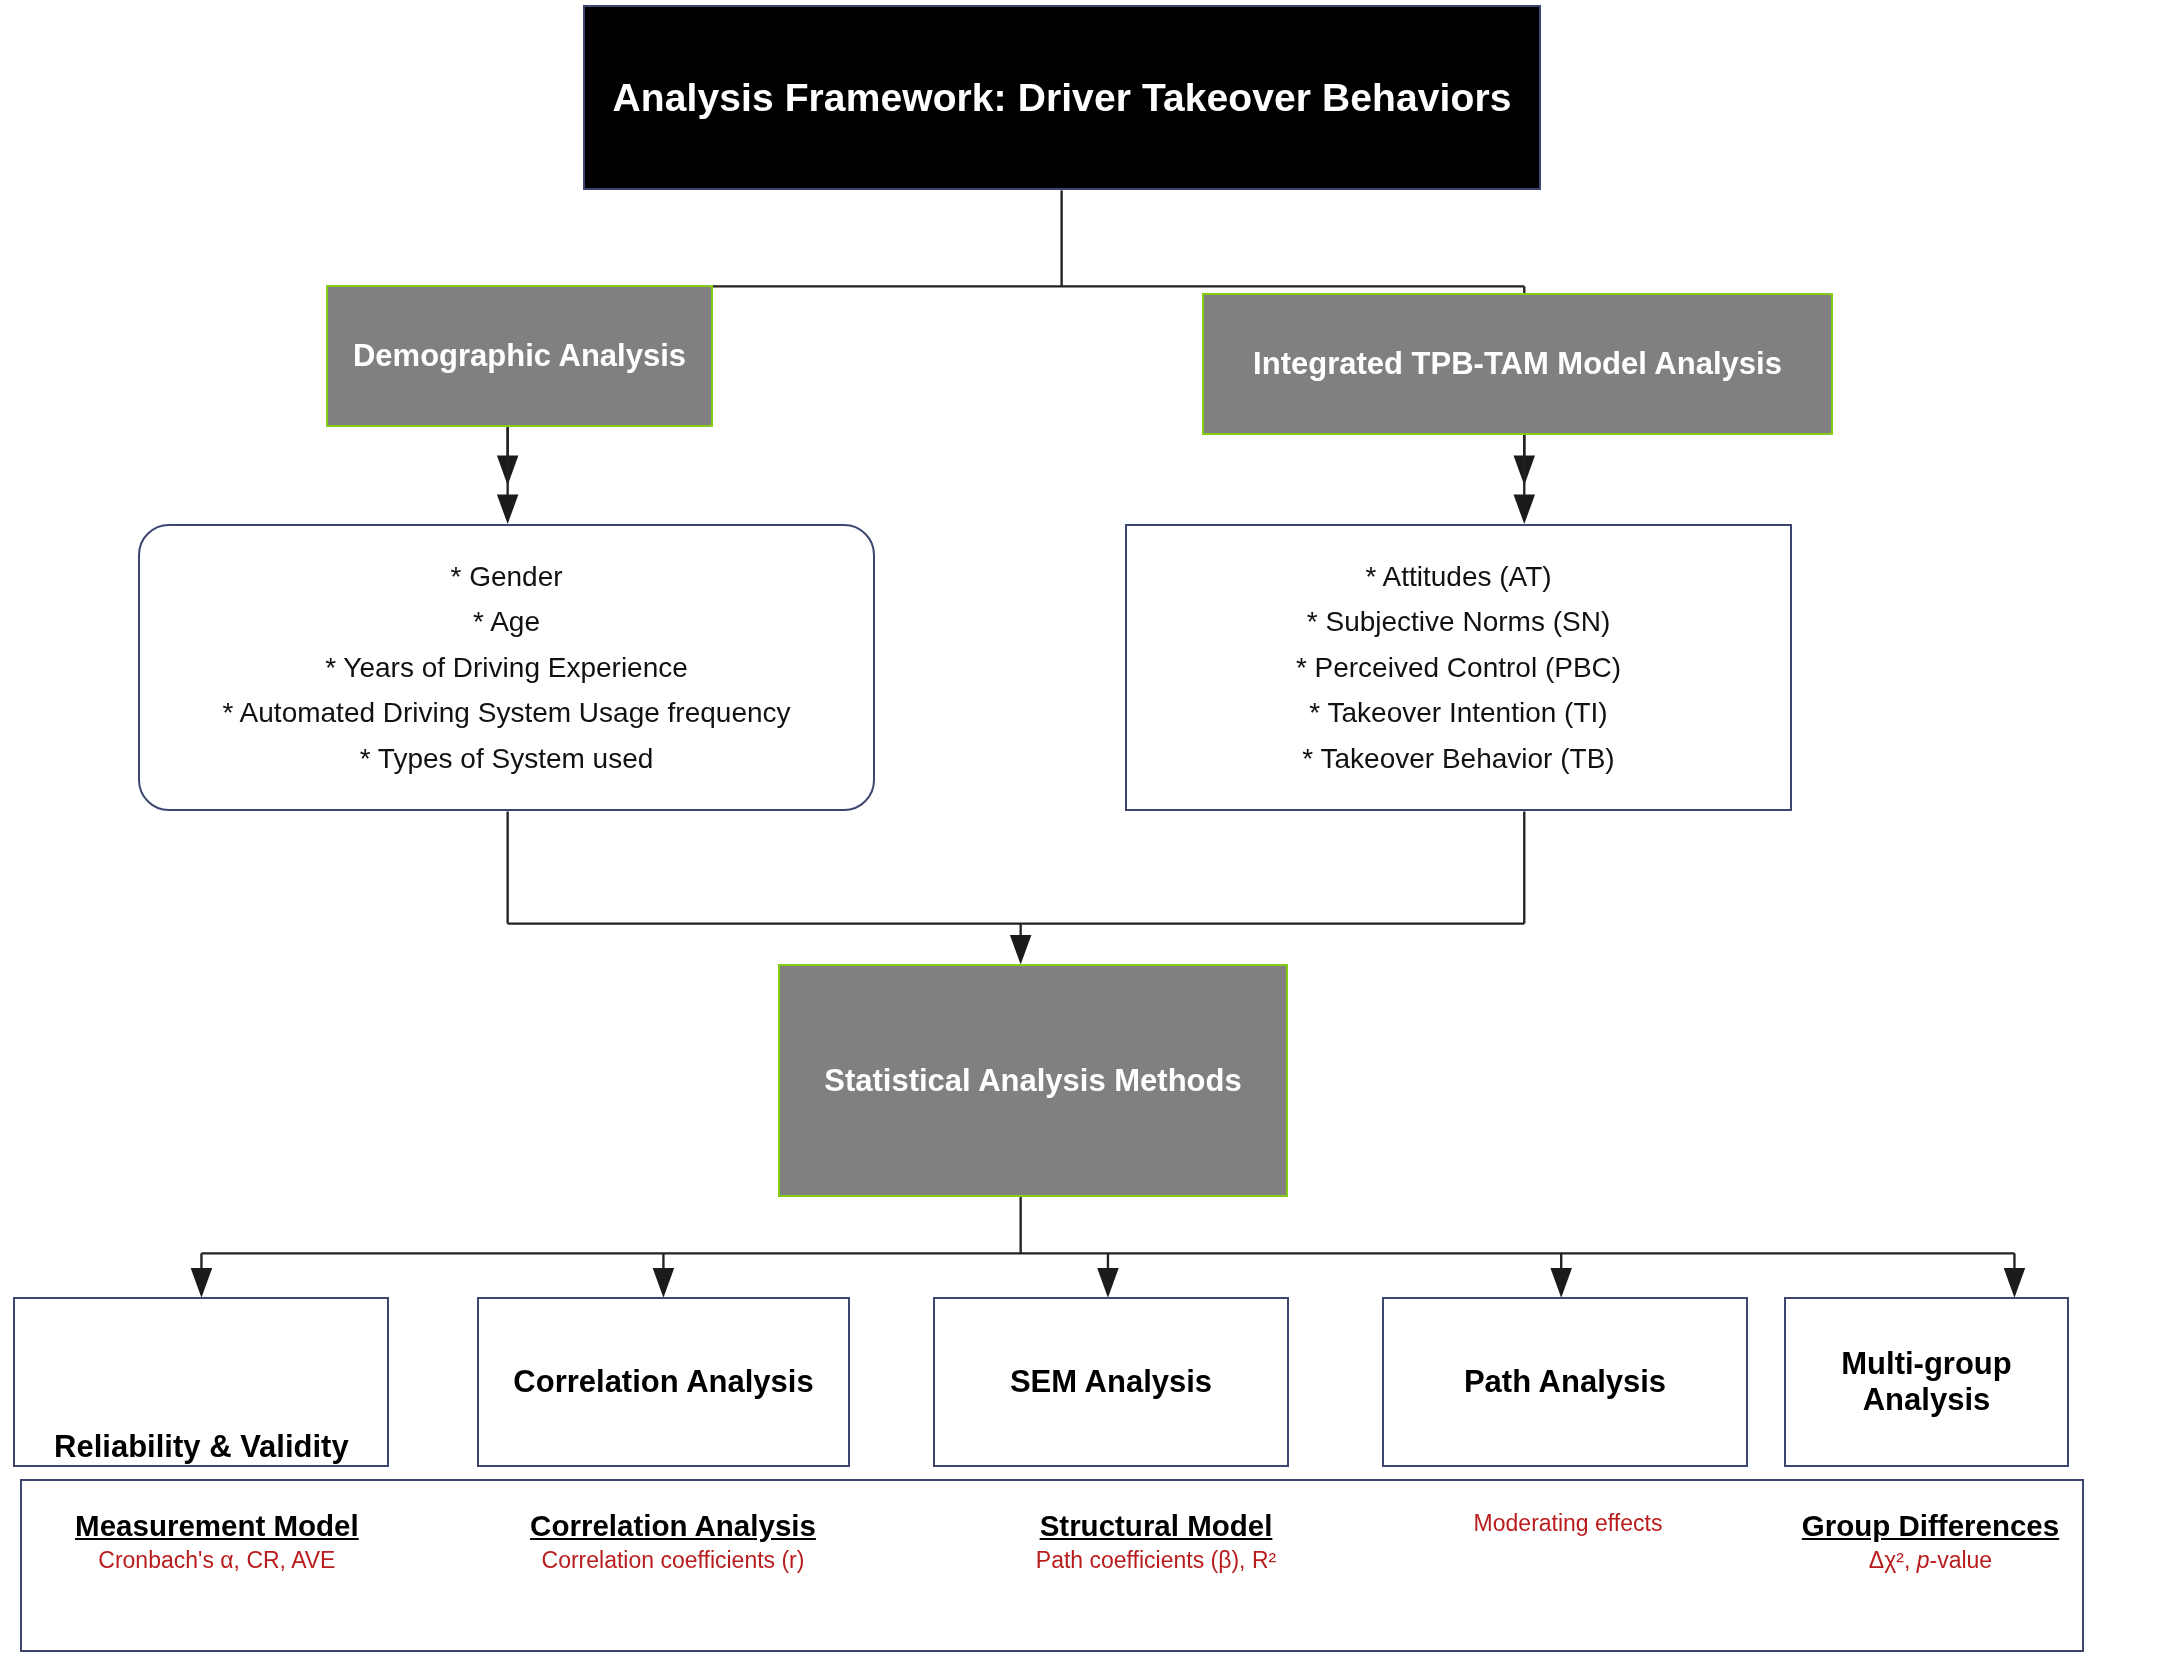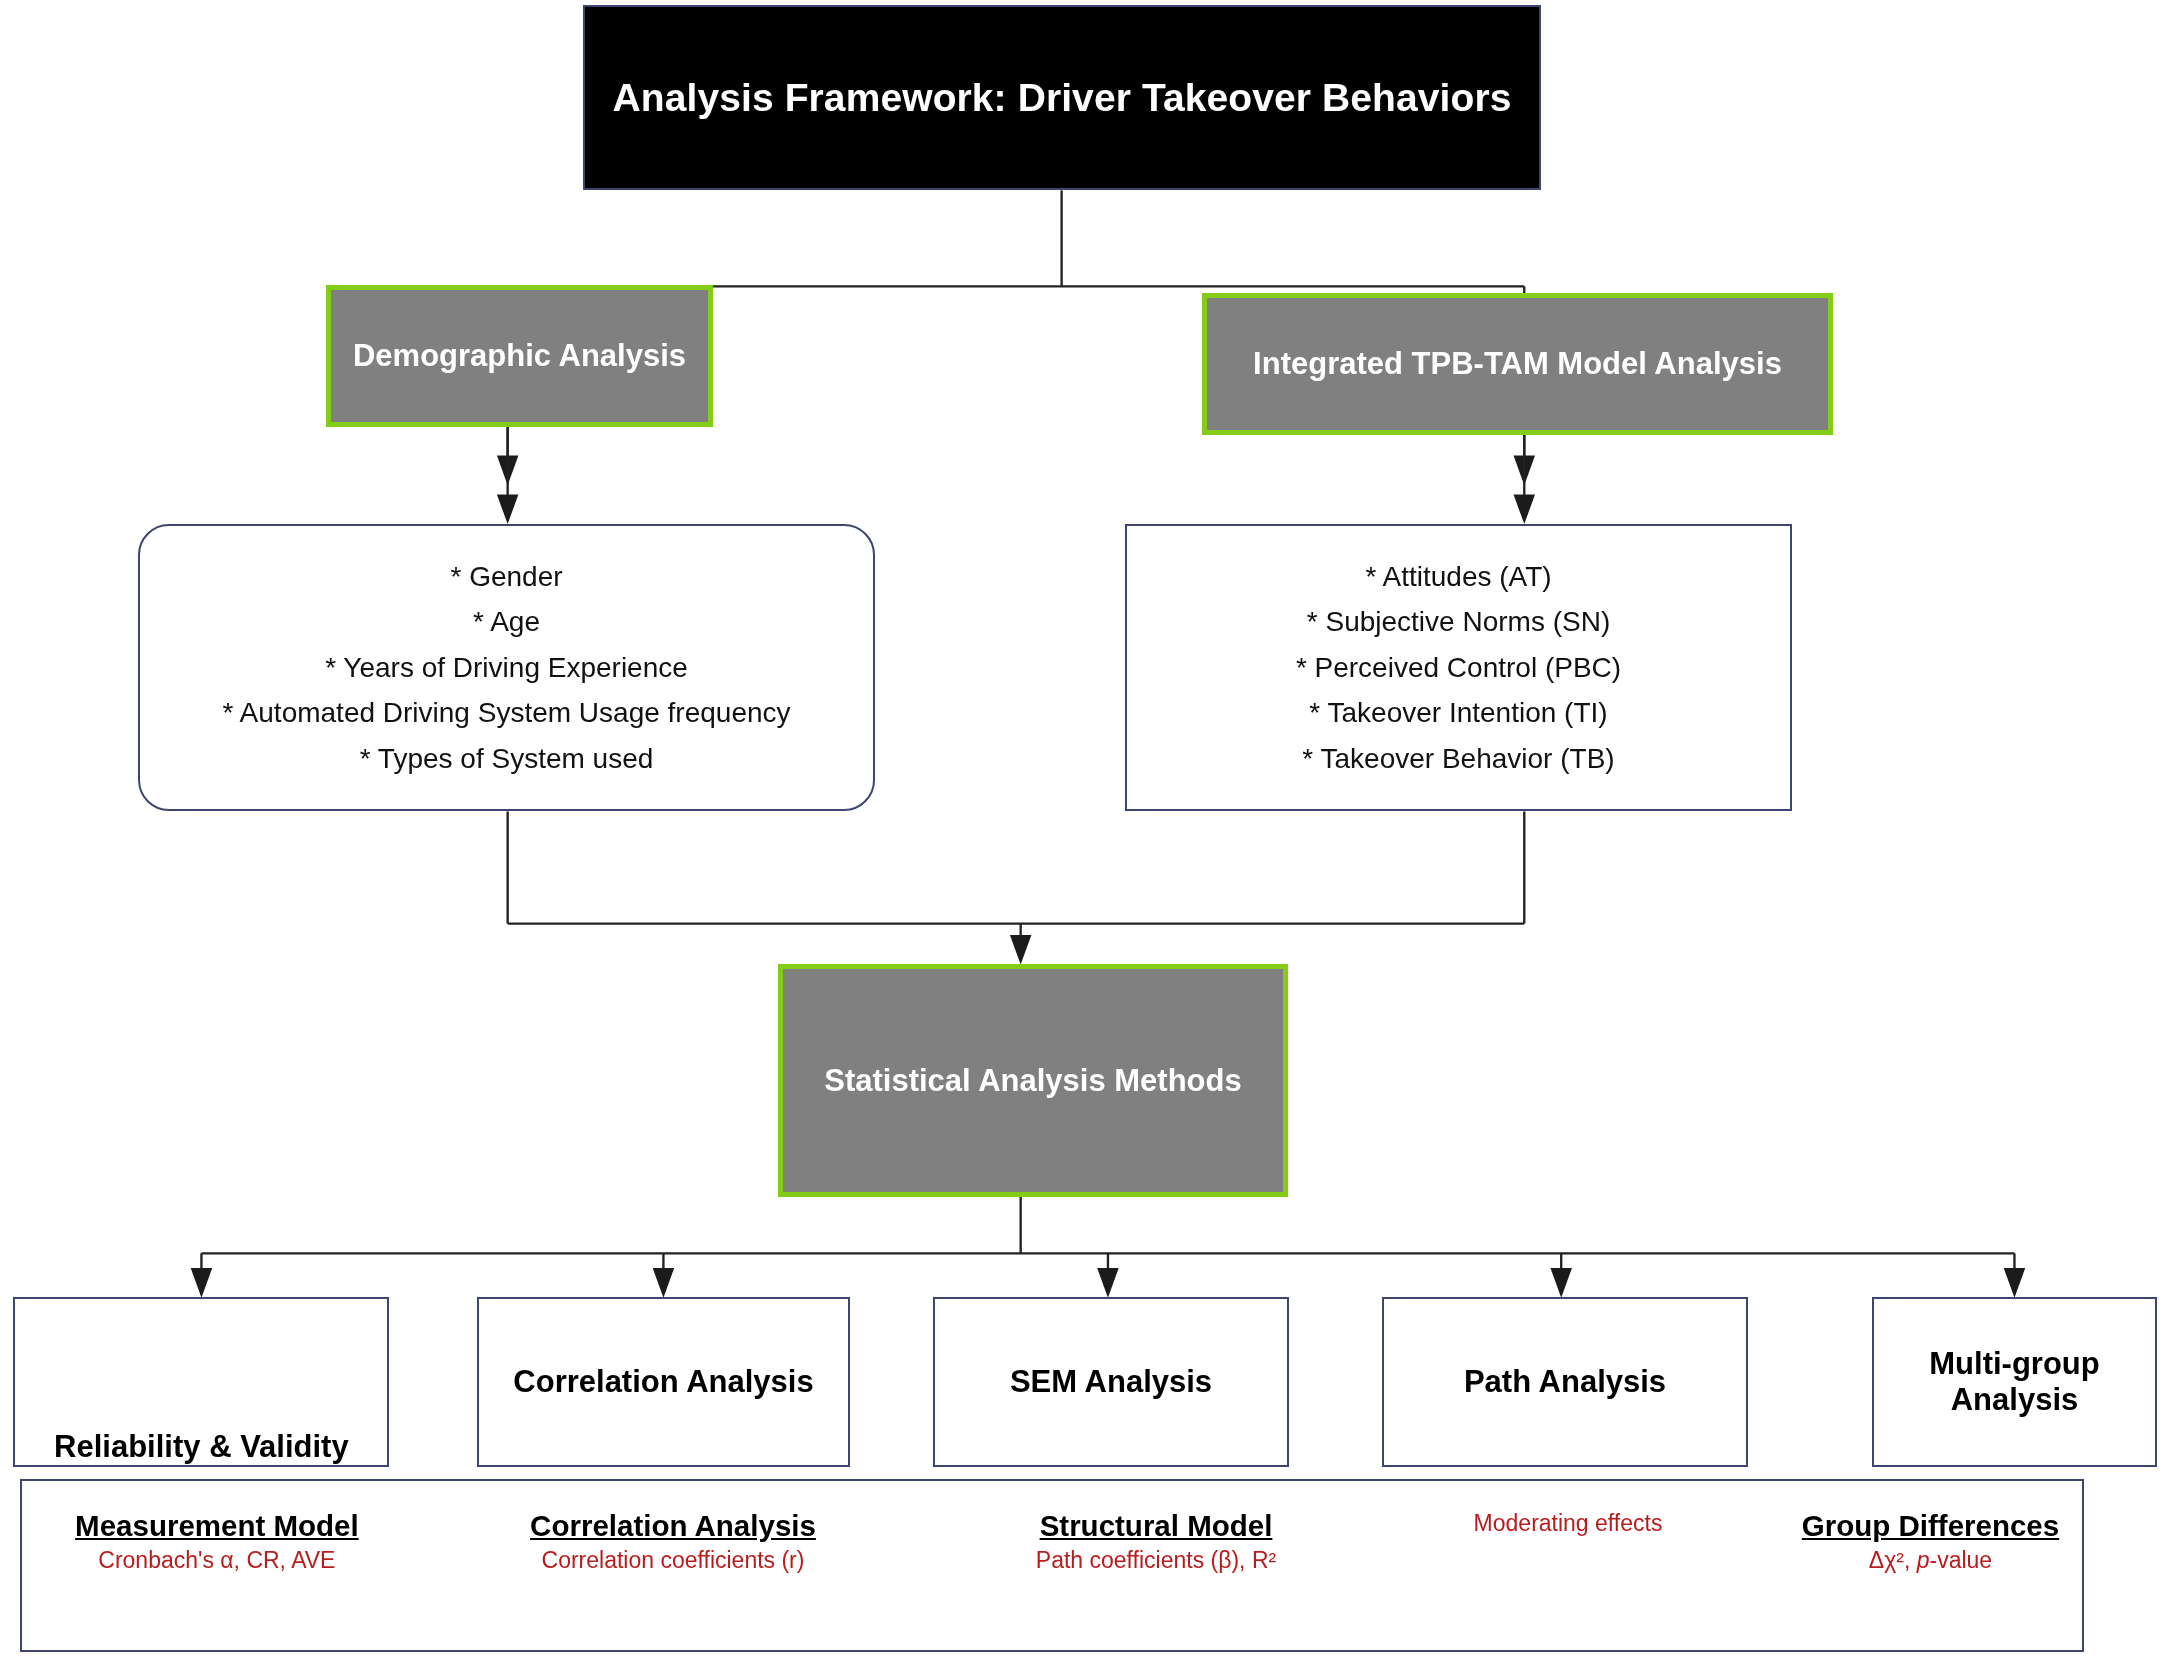--- a/index.html
+++ b/index.html
@@ -20,21 +20,21 @@
     border:2px solid #3c4670;
     color:#ffffff;
     font-weight:bold;
     font-size:39px;
     letter-spacing:0.1px;
   }
 
   
   .gray-box{
     background:#808080;
-    border:5px solid #84cc16;
+    border:2px solid #84cc16;
     color:#ffffff;
     font-weight:bold;
     font-size:31px;
   }
 
   
   .white-box{
     background:#ffffff;
     border:2px solid #3c4670;
     color:#111111;
@@ -159,21 +159,21 @@
   </div>
   <div class="node method-box" style="left:477px;top:1297px;width:373px;height:170px;">
     <span>Correlation Analysis</span>
   </div>
   <div class="node method-box" style="left:933px;top:1297px;width:356px;height:170px;">
     <span>SEM Analysis</span>
   </div>
   <div class="node method-box" style="left:1382px;top:1297px;width:366px;height:170px;">
     <span>Path Analysis</span>
   </div>
-  <div class="node method-box" style="left:1872px;top:1297px;width:285px;height:170px;">
+  <div class="node method-box" style="left:1784px;top:1297px;width:285px;height:170px;">
     <span>Multi-group Analysis</span>
   </div>
 
   <div class="footer-panel" style="left:20px;top:1479px;width:2064px;height:173px;">
 
     <div class="footer-col" style="left:13.4px;top:27px;width:363px;">
       <div class="f-head">Measurement Model</div>
       <div class="f-sub">Cronbach's α, CR, AVE</div>
     </div>
 

